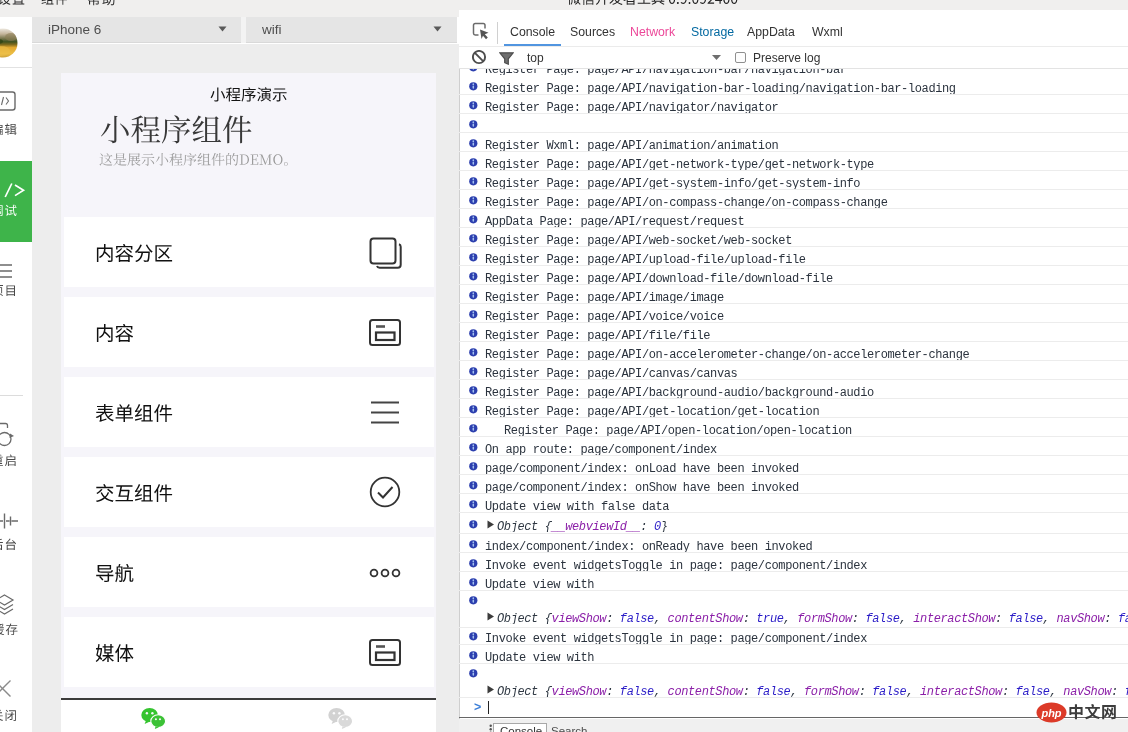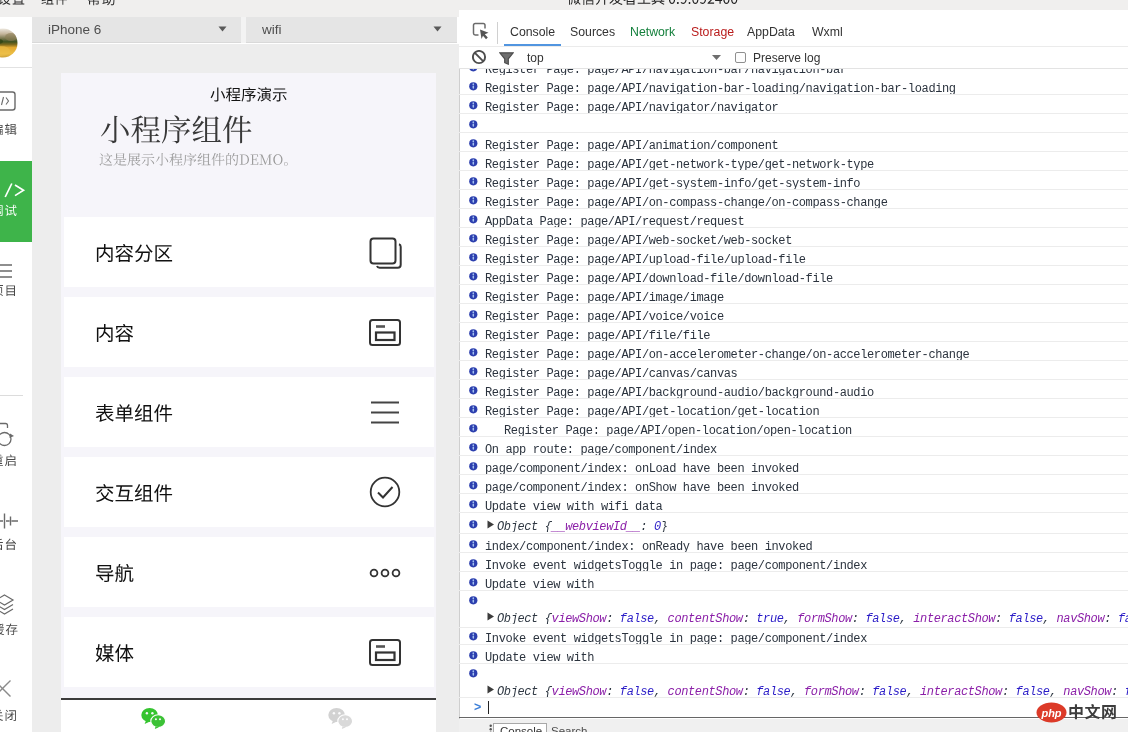--- a/index.html
+++ b/index.html
@@ -217,21 +217,21 @@
 <svg class="abs" style="left:469.2px;top:119.8px" width="9" height="9" viewBox="0 0 9 9">
 <circle cx="4.3" cy="4.3" r="4.1" fill="#2c3fae"></circle>
 <circle cx="4.3" cy="2.2" r="0.85" fill="#a5c2f0"></circle>
 <rect x="3.55" y="3.4" width="1.5" height="3.4" rx="0.7" fill="#a5c2f0"></rect>
     </svg>
 <svg class="abs" style="left:469.2px;top:138.8px" width="9" height="9" viewBox="0 0 9 9">
 <circle cx="4.3" cy="4.3" r="4.1" fill="#2c3fae"></circle>
 <circle cx="4.3" cy="2.2" r="0.85" fill="#a5c2f0"></circle>
 <rect x="3.55" y="3.4" width="1.5" height="3.4" rx="0.7" fill="#a5c2f0"></rect>
     </svg>
-    <div class="abs" style="left:485px;top:136px;width:643px;height:15px;overflow:hidden;line-height:15px"><span class="mono">Register Page: page/API/animation/component</span></div>
+    <div class="abs" style="left:485px;top:136px;width:643px;height:15px;overflow:hidden;line-height:15px"><span class="mono">Register Wxml: page/API/animation/animation</span></div>
 <svg class="abs" style="left:469.2px;top:157.8px" width="9" height="9" viewBox="0 0 9 9">
 <circle cx="4.3" cy="4.3" r="4.1" fill="#2c3fae"></circle>
 <circle cx="4.3" cy="2.2" r="0.85" fill="#a5c2f0"></circle>
 <rect x="3.55" y="3.4" width="1.5" height="3.4" rx="0.7" fill="#a5c2f0"></rect>
     </svg>
     <div class="abs" style="left:485px;top:155px;width:643px;height:15px;overflow:hidden;line-height:15px"><span class="mono">Register Page: page/API/get-network-type/get-network-type</span></div>
 <svg class="abs" style="left:469.2px;top:176.8px" width="9" height="9" viewBox="0 0 9 9">
 <circle cx="4.3" cy="4.3" r="4.1" fill="#2c3fae"></circle>
 <circle cx="4.3" cy="2.2" r="0.85" fill="#a5c2f0"></circle>
 <rect x="3.55" y="3.4" width="1.5" height="3.4" rx="0.7" fill="#a5c2f0"></rect>
@@ -331,21 +331,21 @@
 <circle cx="4.3" cy="4.3" r="4.1" fill="#2c3fae"></circle>
 <circle cx="4.3" cy="2.2" r="0.85" fill="#a5c2f0"></circle>
 <rect x="3.55" y="3.4" width="1.5" height="3.4" rx="0.7" fill="#a5c2f0"></rect>
     </svg>
     <div class="abs" style="left:485px;top:478px;width:643px;height:15px;overflow:hidden;line-height:15px"><span class="mono">page/component/index: onShow have been invoked</span></div>
 <svg class="abs" style="left:469.2px;top:499.8px" width="9" height="9" viewBox="0 0 9 9">
 <circle cx="4.3" cy="4.3" r="4.1" fill="#2c3fae"></circle>
 <circle cx="4.3" cy="2.2" r="0.85" fill="#a5c2f0"></circle>
 <rect x="3.55" y="3.4" width="1.5" height="3.4" rx="0.7" fill="#a5c2f0"></rect>
     </svg>
-    <div class="abs" style="left:485px;top:497px;width:643px;height:15px;overflow:hidden;line-height:15px"><span class="mono">Update view with wifi data</span></div>
+    <div class="abs" style="left:485px;top:497px;width:643px;height:15px;overflow:hidden;line-height:15px"><span class="mono">Update view with false data</span></div>
 <svg class="abs" style="left:469.2px;top:519.8px" width="9" height="9" viewBox="0 0 9 9">
 <circle cx="4.3" cy="4.3" r="4.1" fill="#2c3fae"></circle>
 <circle cx="4.3" cy="2.2" r="0.85" fill="#a5c2f0"></circle>
 <rect x="3.55" y="3.4" width="1.5" height="3.4" rx="0.7" fill="#a5c2f0"></rect>
     </svg>
     <svg class="abs" style="left:487px;top:520px" width="8" height="9">
       <path d="M0.5 0.5 L7 4.5 L0.5 8.5 Z" fill="#3c3c3c"></path>
     </svg>
     <div class="abs" style="left:497px;top:517px;width:631px;height:15px;overflow:hidden;line-height:15px"><span class="mono"><i style="color:#2e3742">Object {</i><i style="color:#8b1fa8">__webviewId__</i><i style="color:#2e3742">: </i><i style="color:#2a1cc7">0</i><i style="color:#2e3742">}</i></span></div>
 <svg class="abs" style="left:469.2px;top:539.8px" width="9" height="9" viewBox="0 0 9 9">
@@ -428,22 +428,22 @@
 <div class="abs" style="left:459px;top:663.0px;width:669px;height:1px;background:#ececec"></div>
 <div class="abs" style="left:459px;top:697.0px;width:669px;height:1px;background:#ececec"></div>
 <div class="abs" style="left:459px;top:10px;width:669px;height:58px;background:#fff"></div>
 <svg class="abs" style="left:472px;top:22px" width="19" height="19" viewBox="0 0 19 19">
 <path d="M13 6.5 V3.2 q0-1.7-1.7-1.7 H3.2 q-1.7 0-1.7 1.7 v8.1 q0 1.7 1.7 1.7 H6.5" fill="none" stroke="#6b6b6b" stroke-width="1.5"></path>
 <path d="M8 7.5 L16.5 10.8 L12.8 12.2 L15.8 15.6 L14 17.2 L11 13.8 L9.5 17 Z" fill="#555"></path>
     </svg>
     <div class="abs" style="left:497px;top:22px;width:1px;height:22px;background:#d0d0d0"></div>
 <div class="abs" style="left:510px;top:25px;height:14px;font-size:12.3px;color:#333;line-height:14px">Console</div>
 <div class="abs" style="left:570px;top:25px;height:14px;font-size:12.3px;color:#333;line-height:14px">Sources</div>
-<div class="abs" style="left:630px;top:25px;height:14px;font-size:12.3px;color:#15803d;line-height:14px">Network</div>
-<div class="abs" style="left:691px;top:25px;height:14px;font-size:12.3px;color:#b91c1c;line-height:14px">Storage</div>
+<div class="abs" style="left:630px;top:25px;height:14px;font-size:12.3px;color:#ec4899;line-height:14px">Network</div>
+<div class="abs" style="left:691px;top:25px;height:14px;font-size:12.3px;color:#0369a1;line-height:14px">Storage</div>
 <div class="abs" style="left:747px;top:25px;height:14px;font-size:12.3px;color:#333;line-height:14px">AppData</div>
 <div class="abs" style="left:812px;top:25px;height:14px;font-size:12.3px;color:#333;line-height:14px">Wxml</div>
 <div class="abs" style="left:504px;top:44px;width:57px;height:2px;background:#5195e0"></div>
 <div class="abs" style="left:459px;top:45.5px;width:669px;height:1px;background:#ebebeb"></div>
 <svg class="abs" style="left:471.5px;top:50px" width="15" height="15" viewBox="0 0 15 15">
 <circle cx="7" cy="7" r="6.1" fill="none" stroke="#4d4d4d" stroke-width="1.9"></circle>
 <path d="M2.9 2.9 L11.1 11.1" stroke="#4d4d4d" stroke-width="1.9"></path>
     </svg>
     <svg class="abs" style="left:498.5px;top:51.5px" width="15" height="13" viewBox="0 0 15 13">
 <path d="M0.8 0.8 H14.2 L9.3 6.8 V12.2 L5.7 10.7 V6.8 Z" fill="#6f6f6f" stroke="#4d4d4d" stroke-width="1.2"></path>

